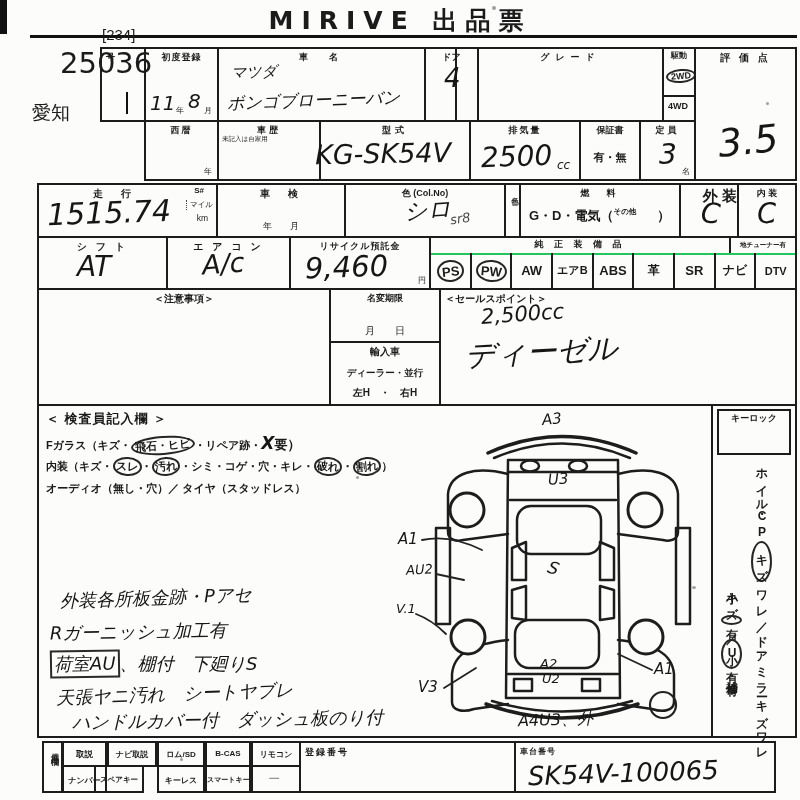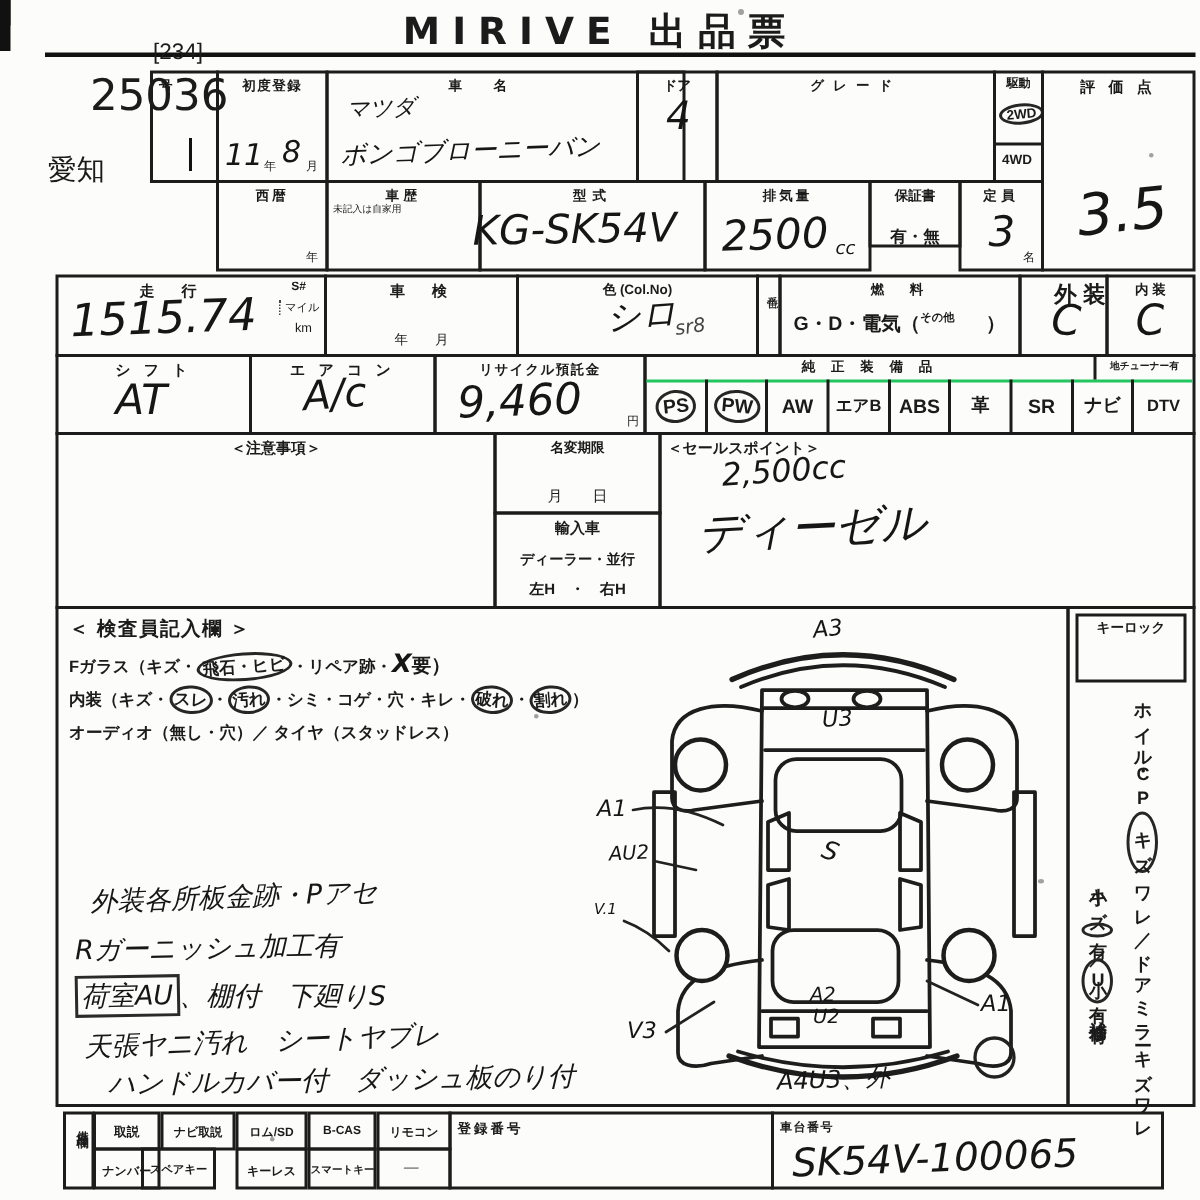--- a/index.html
+++ b/index.html
@@ -84,21 +84,21 @@
   </div>
   <div class="c" style="left:319px;top:120px;width:152px;height:61px">
     <span class="l" style="left:0;top:2px;width:148px;text-align:center;font-size:9px;letter-spacing:4px">型式</span>
     <span class="hw" style="left:-6px;top:16px;font-size:27px;transform:rotate(-1deg)">KG-SK54V</span>
   </div>
   <div class="c" style="left:469px;top:120px;width:112px;height:61px">
     <span class="l" style="left:0;top:2px;width:108px;text-align:center;font-size:9px;letter-spacing:2px">排気量</span>
     <span class="hw" style="left:10px;top:18px;font-size:28px;transform:rotate(-2deg)">2500</span>
     <span class="hw" style="left:86px;top:36px;font-size:12px">cc</span>
   </div>
-  <div class="c" style="left:579px;top:120px;width:62px;height:45px">
+  <div class="c" style="left:579px;top:120px;width:62px;height:61px">
     <span class="l" style="left:0;top:2px;width:58px;text-align:center;font-size:9px">保証書</span>
     <span class="l" style="left:0;top:28px;width:58px;text-align:center;font-size:11px">有・無</span>
   </div>
   <div class="c" style="left:639px;top:120px;width:57px;height:61px">
     <span class="l" style="left:0;top:2px;width:53px;text-align:center;font-size:9px;letter-spacing:3px">定員</span>
     <span class="hw" style="left:18px;top:16px;font-size:28px">3</span>
     <span class="l" style="right:4px;bottom:2px;font-size:8px;font-weight:normal">名</span>
   </div>
 
   <div class="c" style="left:37px;top:183px;width:181px;height:55px">
@@ -264,21 +264,21 @@
         <path d="M 26,206 Q 42,212 56,226"></path>
         <path d="M 54,280 L 86,260"></path>
         <path d="M 262,262 L 228,246"></path>
         <circle cx="273" cy="297" r="13" stroke-width="2.2"></circle>
       </g>
     </svg>
     <span class="hw" style="left:152px;top:2px;font-size:15px;transform:rotate(-6deg)">A3</span>
     <span class="hw" style="left:158px;top:62px;font-size:15px;transform:rotate(-4deg)">U3</span>
     <span class="hw" style="left:8px;top:122px;font-size:15px">A1</span>
     <span class="hw" style="left:16px;top:154px;font-size:13px;transform:rotate(-3deg)">AU2</span>
-    <span class="hw" style="left:6px;top:193px;font-size:10px">V.1</span>
+    <span class="hw" style="left:6px;top:193px;font-size:13px">V.1</span>
     <span class="hw" style="left:158px;top:150px;font-size:17px;transform:rotate(18deg)">S</span>
     <span class="hw" style="left:28px;top:270px;font-size:15px">V3</span>
     <span class="hw" style="left:150px;top:248px;font-size:13px">A2</span>
     <span class="hw" style="left:152px;top:263px;font-size:13px">U2</span>
     <span class="hw" style="left:264px;top:252px;font-size:15px">A1</span>
     <span class="hw" style="left:128px;top:302px;font-size:16px;transform:rotate(-2deg)">A4U3、外</span>
   </div>
 
   <div class="c" style="left:711px;top:404px;width:86px;height:334px">
     <div class="c" style="left:4px;top:3px;width:74px;height:46px;border-width:2px">

